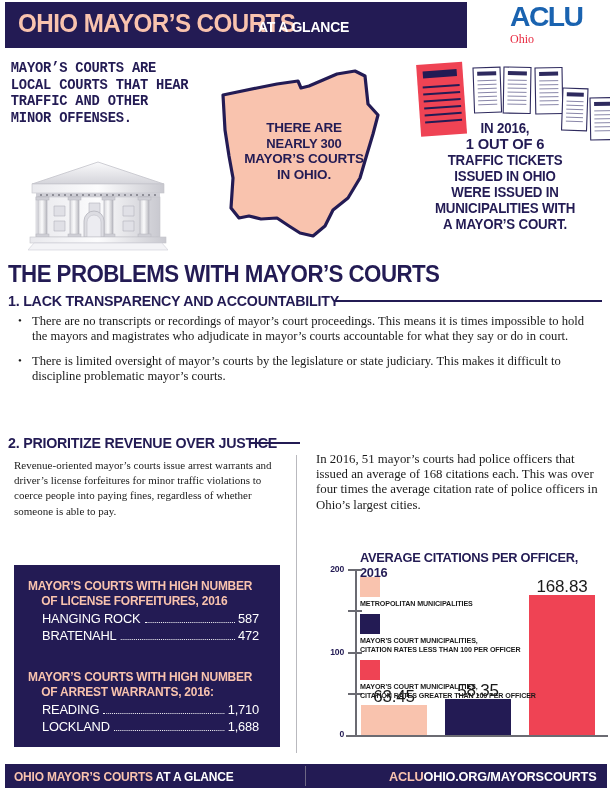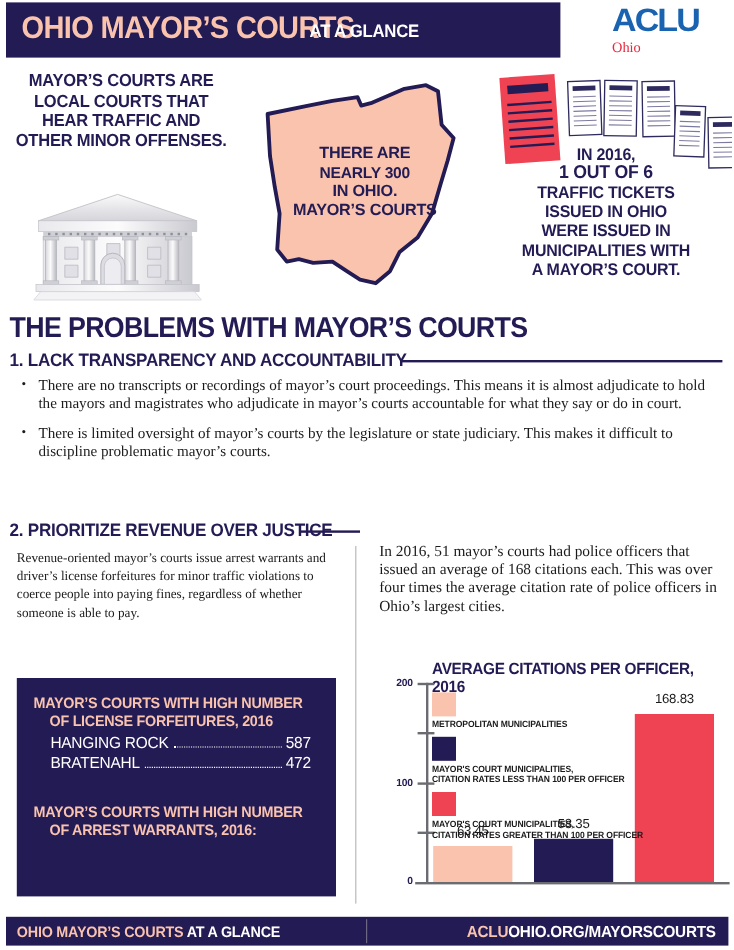--- a/index.html
+++ b/index.html
@@ -33,21 +33,21 @@
   .aclu-word{
     color:#1a63b0;font-size:27px;font-weight:bold;letter-spacing:-1.5px;
     line-height:27px;transform:scaleX(1.05);transform-origin:left center;
   }
   .aclu-state{
     color:#e8283f;font-size:12px;line-height:14px;margin-top:1px;
     font-family:"Liberation Serif", serif;
   }
 
   
-  .panel-courts{position:absolute;left:6px;top:60px;width:190px;text-align:center;}
+  .panel-courts{position:absolute;left:6px;top:60px;width:190px;font-family:Liberation Mono, monospace;}
   .panel-courts .txt{
     color:#231b54;font-size:14.5px;font-weight:bold;line-height:16.5px;
     letter-spacing:-0.2px;transform:scaleX(0.95);transform-origin:center;
   }
   .courthouse{position:absolute;left:28px;top:160px;width:140px;height:92px;}
 
   .ohio-wrap{position:absolute;left:205px;top:58px;width:195px;height:200px;}
   .ohio-text{
     position:absolute;left:30px;top:62px;width:138px;text-align:center;
     color:#231b54;font-size:13.5px;font-weight:bold;line-height:15.5px;
@@ -125,21 +125,21 @@
   .chart{position:absolute;left:316px;top:565px;width:292px;height:190px;}
   .axis-v{position:absolute;left:39px;top:4px;width:2px;height:166px;background:#6b6b72;}
   .axis-h{position:absolute;left:30px;top:170px;width:262px;height:2px;background:#6b6b72;}
   .tick{position:absolute;left:32px;width:14px;height:2px;background:#6b6b72;}
   .ticklabel{
     position:absolute;right:0;color:#231b54;font-size:8.6px;font-weight:bold;
     width:30px;text-align:right;letter-spacing:-0.2px;
   }
   .bar{position:absolute;bottom:20px;}
   .barlabel{
-    position:absolute;text-align:center;color:#1a1a1a;font-size:11px;
+    position:absolute;text-align:center;color:#1a1a1a;font-size:17px;
     letter-spacing:-0.2px;
   }
   .legend{position:absolute;left:44px;top:12px;width:215px;}
   .lg-item{margin-bottom:6px;}
   .lg-sw{width:20px;height:20px;display:block;}
   .lg-tx{
     color:#1a1a1a;font-size:7.5px;font-weight:bold;line-height:9px;
     letter-spacing:-0.1px;margin-top:2px;
     transform:scaleX(0.95);transform-origin:left center;
   }
@@ -254,22 +254,22 @@
   <div class="ohio-wrap">
     <svg width="195" height="200" viewBox="0 0 195 200">
       <path d="M18 37 L52 30 L72 26 L93 23 L96 30 L104 28 L132 16 L150 13 L160 18 L163 46
                L173 57 L168 76 L162 96 L155 120 L143 140 L128 152 L120 168 L108 178
                L95 175 L84 168 L72 160 L56 161 L44 158 L34 160 L26 150 L28 120
                L24 98 L20 72 Z" fill="#f9c3ae" stroke="#231b54" stroke-width="3.2" stroke-linejoin="round"></path>
     </svg>
     <div class="ohio-text">
       <div>THERE ARE</div>
       <div class="big">NEARLY 300</div>
+      <div>MAYOR’S COURTS</div>
       <div>IN OHIO.</div>
-      <div>MAYOR’S COURTS</div>
     </div>
   </div>
 
   <div class="tickets-wrap">
     <svg width="205" height="90" viewBox="0 0 205 90">
 
       <g transform="rotate(-4 40 45)">
         <rect x="14" y="3" width="46" height="72" fill="#ef4354"></rect>
         <rect x="20" y="10" width="34" height="7" fill="#231b54"></rect>
         <g stroke="#231b54" stroke-width="2">
@@ -358,21 +358,21 @@
     <div>MUNICIPALITIES WITH</div>
     <div>A MAYOR’S COURT.</div>
   </div>
 
   <div class="problems-title">THE PROBLEMS WITH MAYOR’S COURTS</div>
 
   <div class="sec-head" style="left:8px;top:292px;">1. LACK TRANSPARENCY AND ACCOUNTABILITY</div>
   <div class="sec-rule" style="left:334px;top:300px;width:268px;"></div>
 
   <div class="bullets">
-    <div class="bullet">There are no transcripts or recordings of mayor’s court proceedings. This means it is almost adjudicate to hold the mayors and magistrates who adjudicate in mayor’s courts accountable for what they say or do in court.</div>
+    <div class="bullet">There are no transcripts or recordings of mayor’s court proceedings. This means it is times impossible to hold the mayors and magistrates who adjudicate in mayor’s courts accountable for what they say or do in court.</div>
     <div class="bullet">There is limited oversight of mayor’s courts by the legislature or state judiciary. This makes it difficult to discipline problematic mayor’s courts.</div>
   </div>
 
   <div class="sec-head" style="left:8px;top:434px;">2. PRIORITIZE REVENUE OVER JUSTICE</div>
   <div class="sec-rule" style="left:250px;top:442px;width:50px;"></div>
 
   <div class="rev-para">Revenue-oriented mayor’s courts issue arrest warrants and driver’s license forfeitures for minor traffic violations to coerce people into paying fines, regardless of whether someone is able to pay.</div>
 
   <div class="vdivider"></div>
 
@@ -390,20 +390,32 @@
           <span>BRATENAHL</span>
           <span class="dots"></span>
           <span>472</span>
         </div>
       </div>
     </div>
 
     <div class="nb-block" style="top:105px;">
       <div class="nb-head">MAYOR’S COURTS WITH HIGH NUMBER</div>
       <div class="nb-head" style="padding-left:14px;">OF ARREST WARRANTS, 2016:</div>
+      <div style="padding-left:14px;margin-top:2px;">
+        <div class="nb-row">
+          <span>READING</span>
+          <span class="dots"></span>
+          <span>1,710</span>
+        </div>
+        <div class="nb-row">
+          <span>LOCKLAND</span>
+          <span class="dots"></span>
+          <span>1,688</span>
+        </div>
+      </div>
     </div>
   </div>
 
   <div class="chart-para">In 2016, 51 mayor’s courts had police officers that issued an average of 168 citations each. This was over four times the average citation rate of police officers in Ohio’s largest cities.</div>
   <div class="chart-title">AVERAGE CITATIONS PER OFFICER, 2016</div>
 
   <div class="chart">
     <div class="axis-v"></div>
     <div class="axis-h"></div>
 

